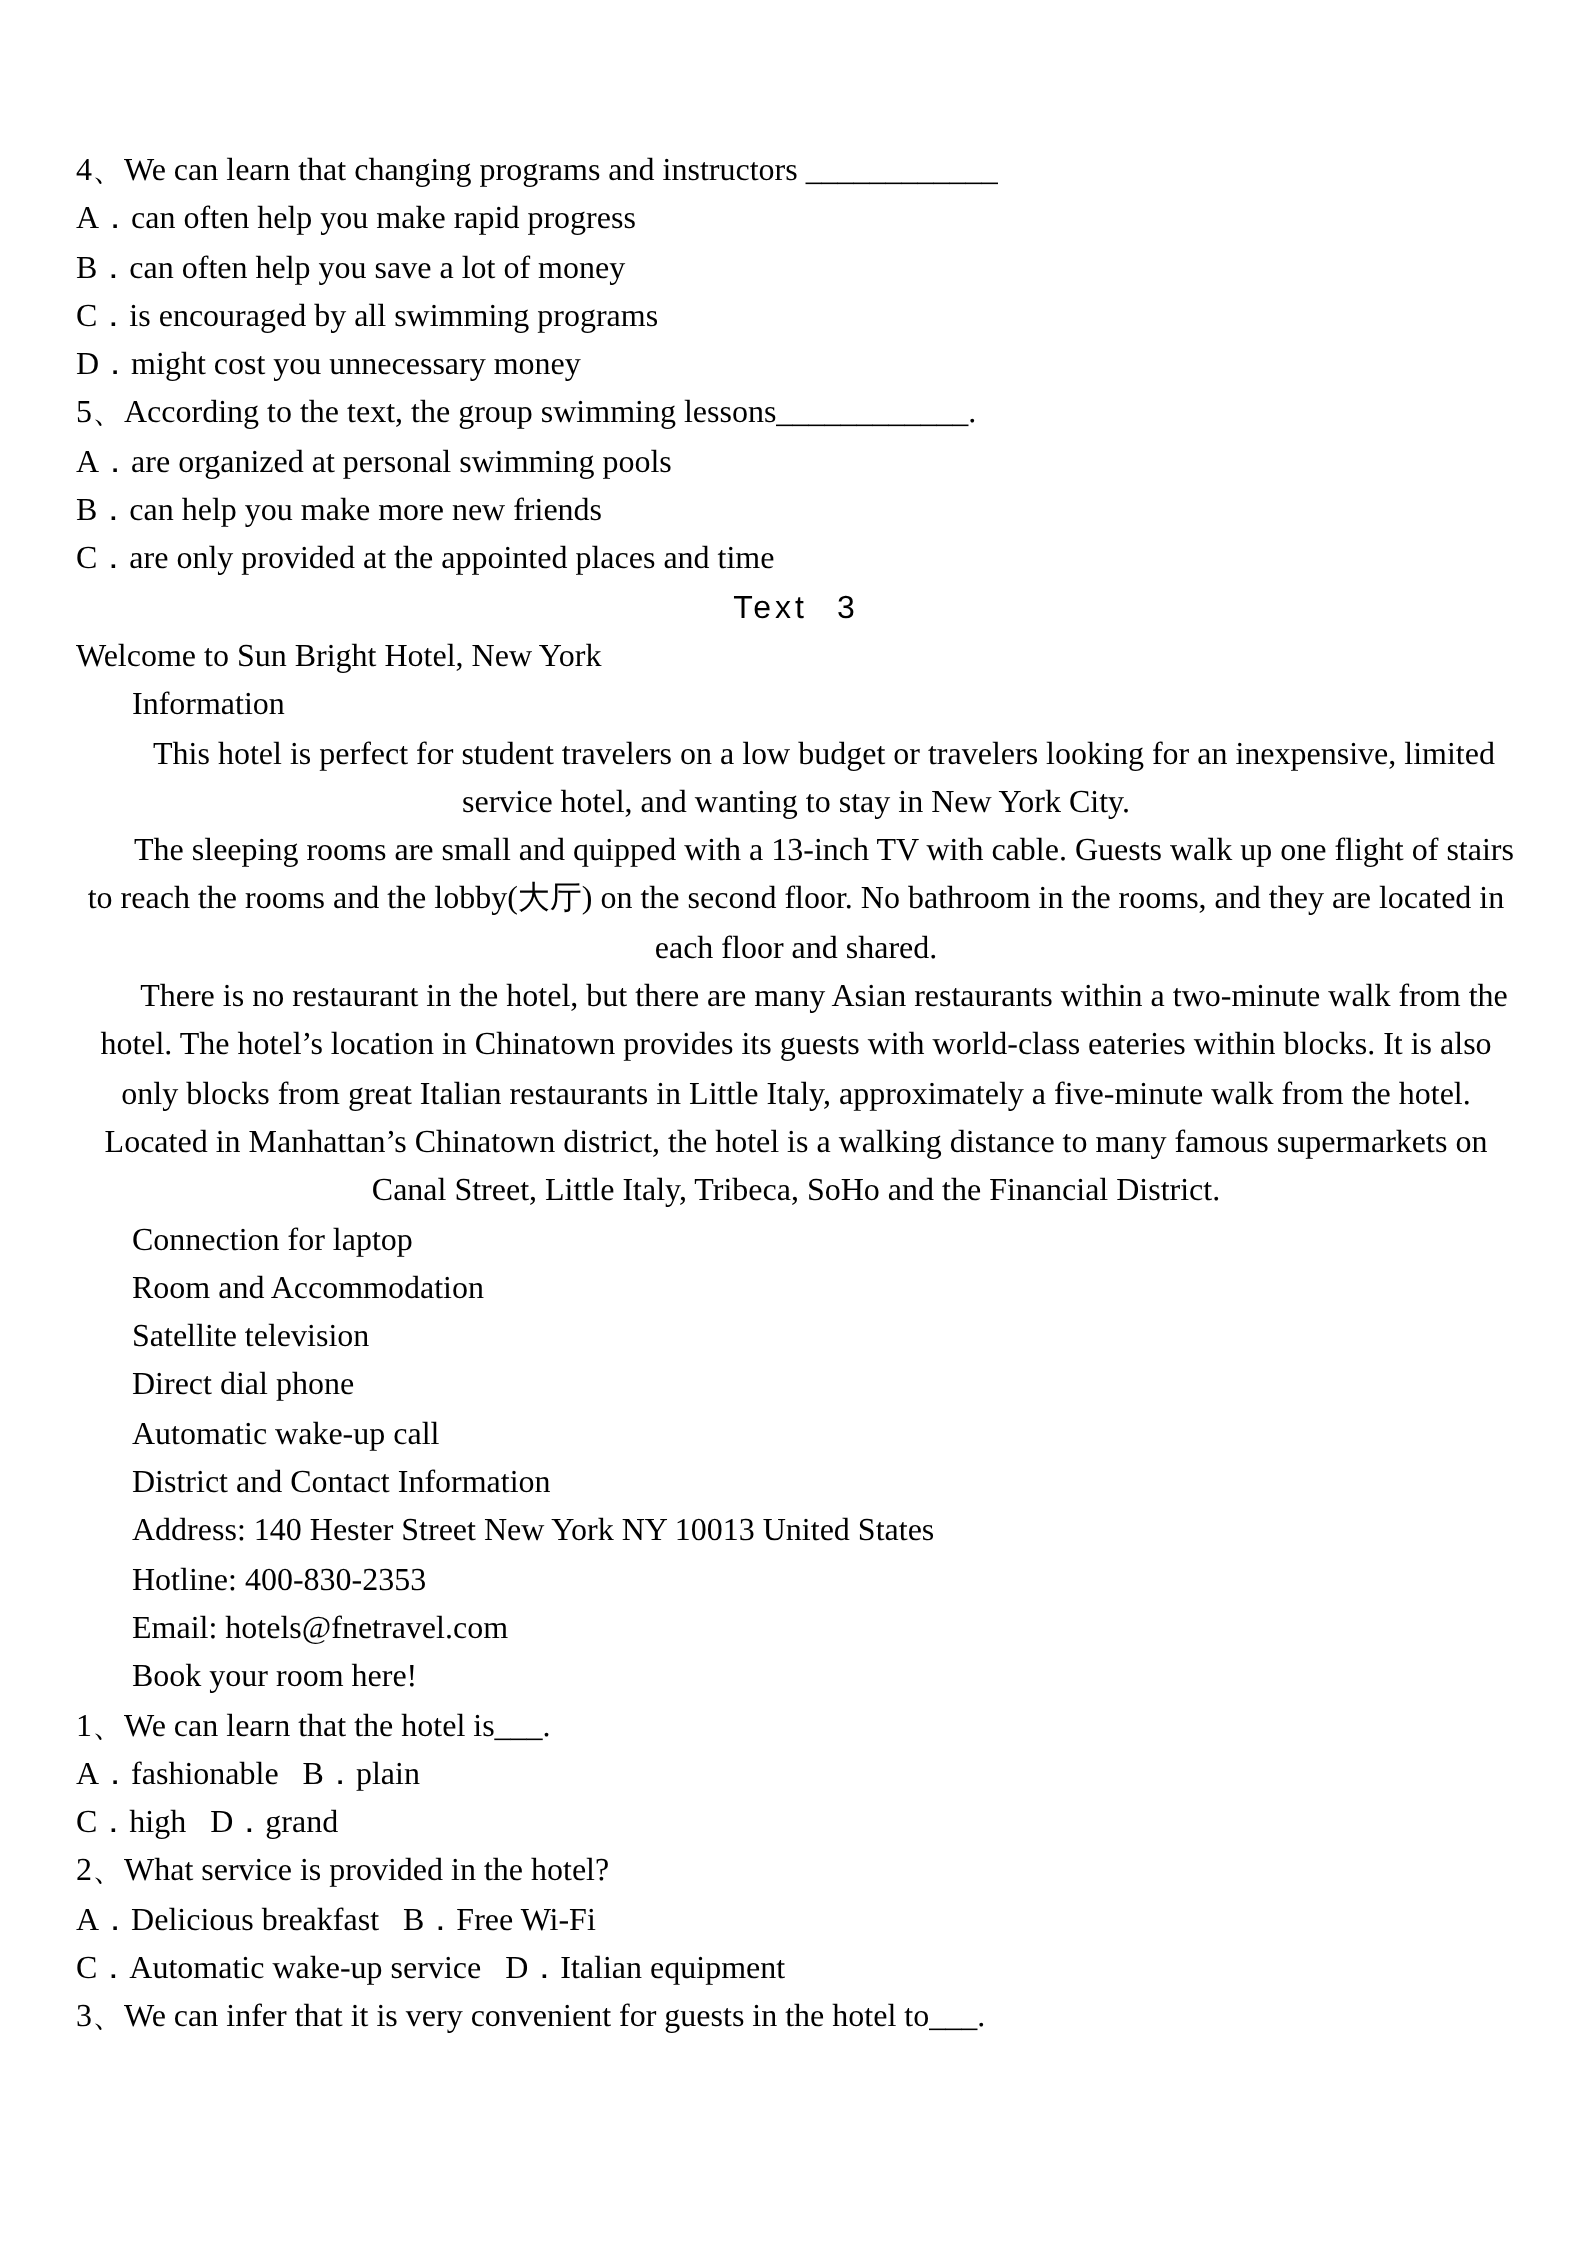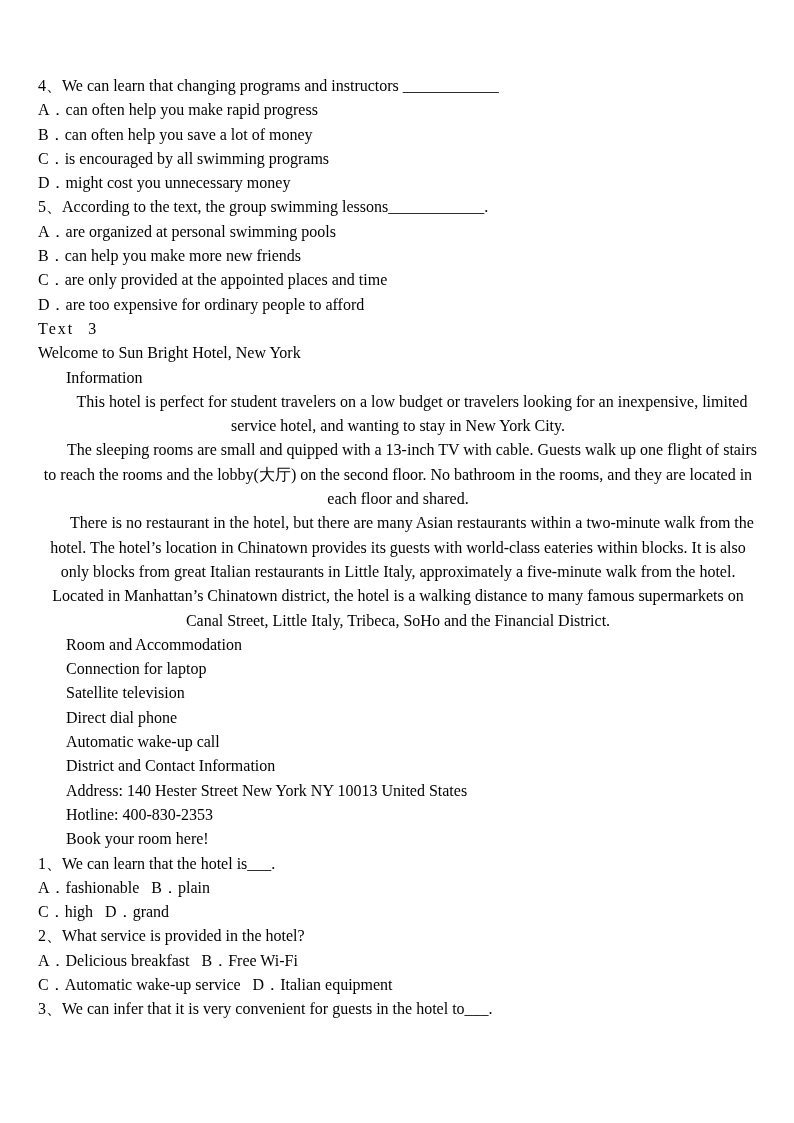--- a/index.html
+++ b/index.html
@@ -33,53 +33,54 @@
     text-align: left;
   }
   .block.indent {
     padding-left: 28px;
   }
   .block.para {
     text-indent: 28px;
     text-align: center;
   }
   .block.title {
-    font-family: Liberation Serif, serif;
+    text-align: center;
+    font-family: Liberation Sans, sans-serif;
     letter-spacing: 2px;
     word-spacing: 8px;
   }
 </style>
 </head>
 <body>
 
 <div class="page">
     <div class="block question">4、We can learn that changing programs and instructors ____________</div>
     <div class="block option">A．can often help you make rapid progress</div>
     <div class="block option">B．can often help you save a lot of money</div>
     <div class="block option">C．is encouraged by all swimming programs</div>
     <div class="block option">D．might cost you unnecessary money</div>
     <div class="block question">5、According to the text, the group swimming lessons____________.</div>
     <div class="block option">A．are organized at personal swimming pools</div>
     <div class="block option">B．can help you make more new friends</div>
     <div class="block option">C．are only provided at the appointed places and time</div>
-    <div class="block option">D．are too expensive for ordinary people to afford</div>
     <div class="block title">Text 3</div>
     <div class="block plain">Welcome to Sun Bright Hotel, New York</div>
     <div class="block indent">Information</div>
     <div class="block para">This hotel is perfect for student travelers on a low budget or travelers looking for an inexpensive, limited service hotel, and wanting to stay in New York City.</div>
     <div class="block para">The sleeping rooms are small and quipped with a 13-inch TV with cable. Guests walk up one flight of stairs to reach the rooms and the lobby(大厅) on the second floor. No bathroom in the rooms, and they are located in each floor and shared.</div>
     <div class="block para">There is no restaurant in the hotel, but there are many Asian restaurants within a two-minute walk from the hotel. The hotel’s location in Chinatown provides its guests with world-class eateries within blocks. It is also only blocks from great Italian restaurants in Little Italy, approximately a five-minute walk from the hotel. Located in Manhattan’s Chinatown district, the hotel is a walking distance to many famous supermarkets on Canal Street, Little Italy, Tribeca, SoHo and the Financial District.</div>
+    <div class="block indent">Connection for laptop</div>
     <div class="block indent">Room and Accommodation</div>
-    <div class="block indent">Connection for laptop</div>
     <div class="block indent">Satellite television</div>
     <div class="block indent">Direct dial phone</div>
     <div class="block indent">Automatic wake-up call</div>
     <div class="block indent">District and Contact Information</div>
     <div class="block indent">Address: 140 Hester Street New York NY 10013 United States</div>
     <div class="block indent">Hotline: 400-830-2353</div>
+    <div class="block indent">Email: hotels@fnetravel.com</div>
     <div class="block indent">Book your room here!</div>
     <div class="block question">1、We can learn that the hotel is___.</div>
     <div class="block option">A．fashionable   B．plain</div>
     <div class="block option">C．high   D．grand</div>
     <div class="block question">2、What service is provided in the hotel?</div>
     <div class="block option">A．Delicious breakfast   B．Free Wi-Fi</div>
     <div class="block option">C．Automatic wake-up service   D．Italian equipment</div>
     <div class="block question">3、We can infer that it is very convenient for guests in the hotel to___.</div>
   </div>
 

